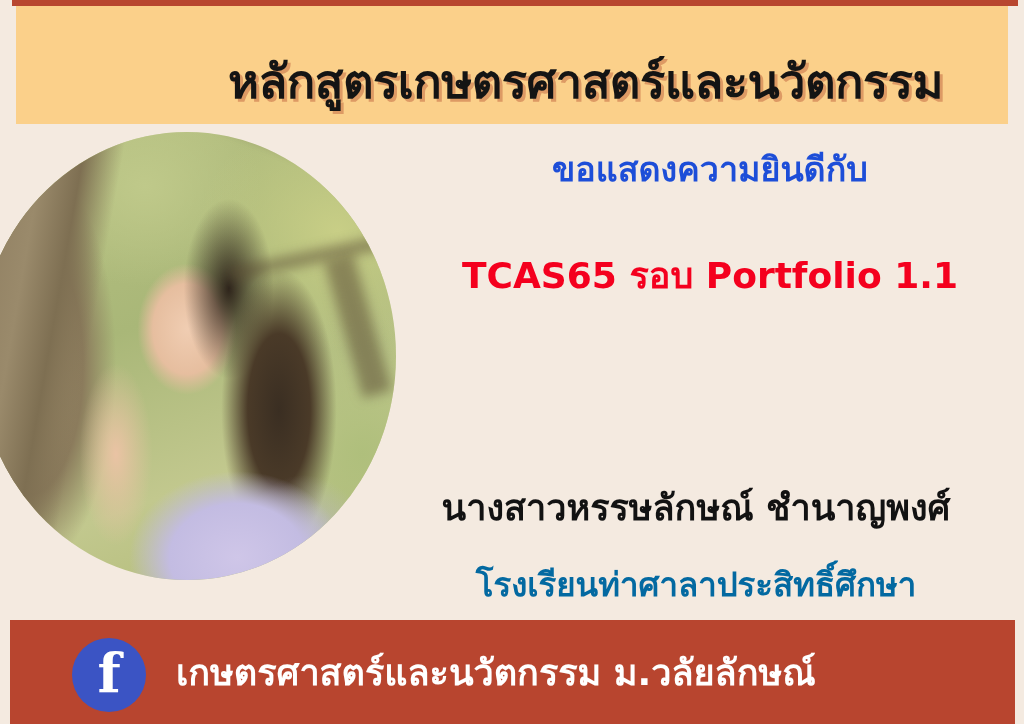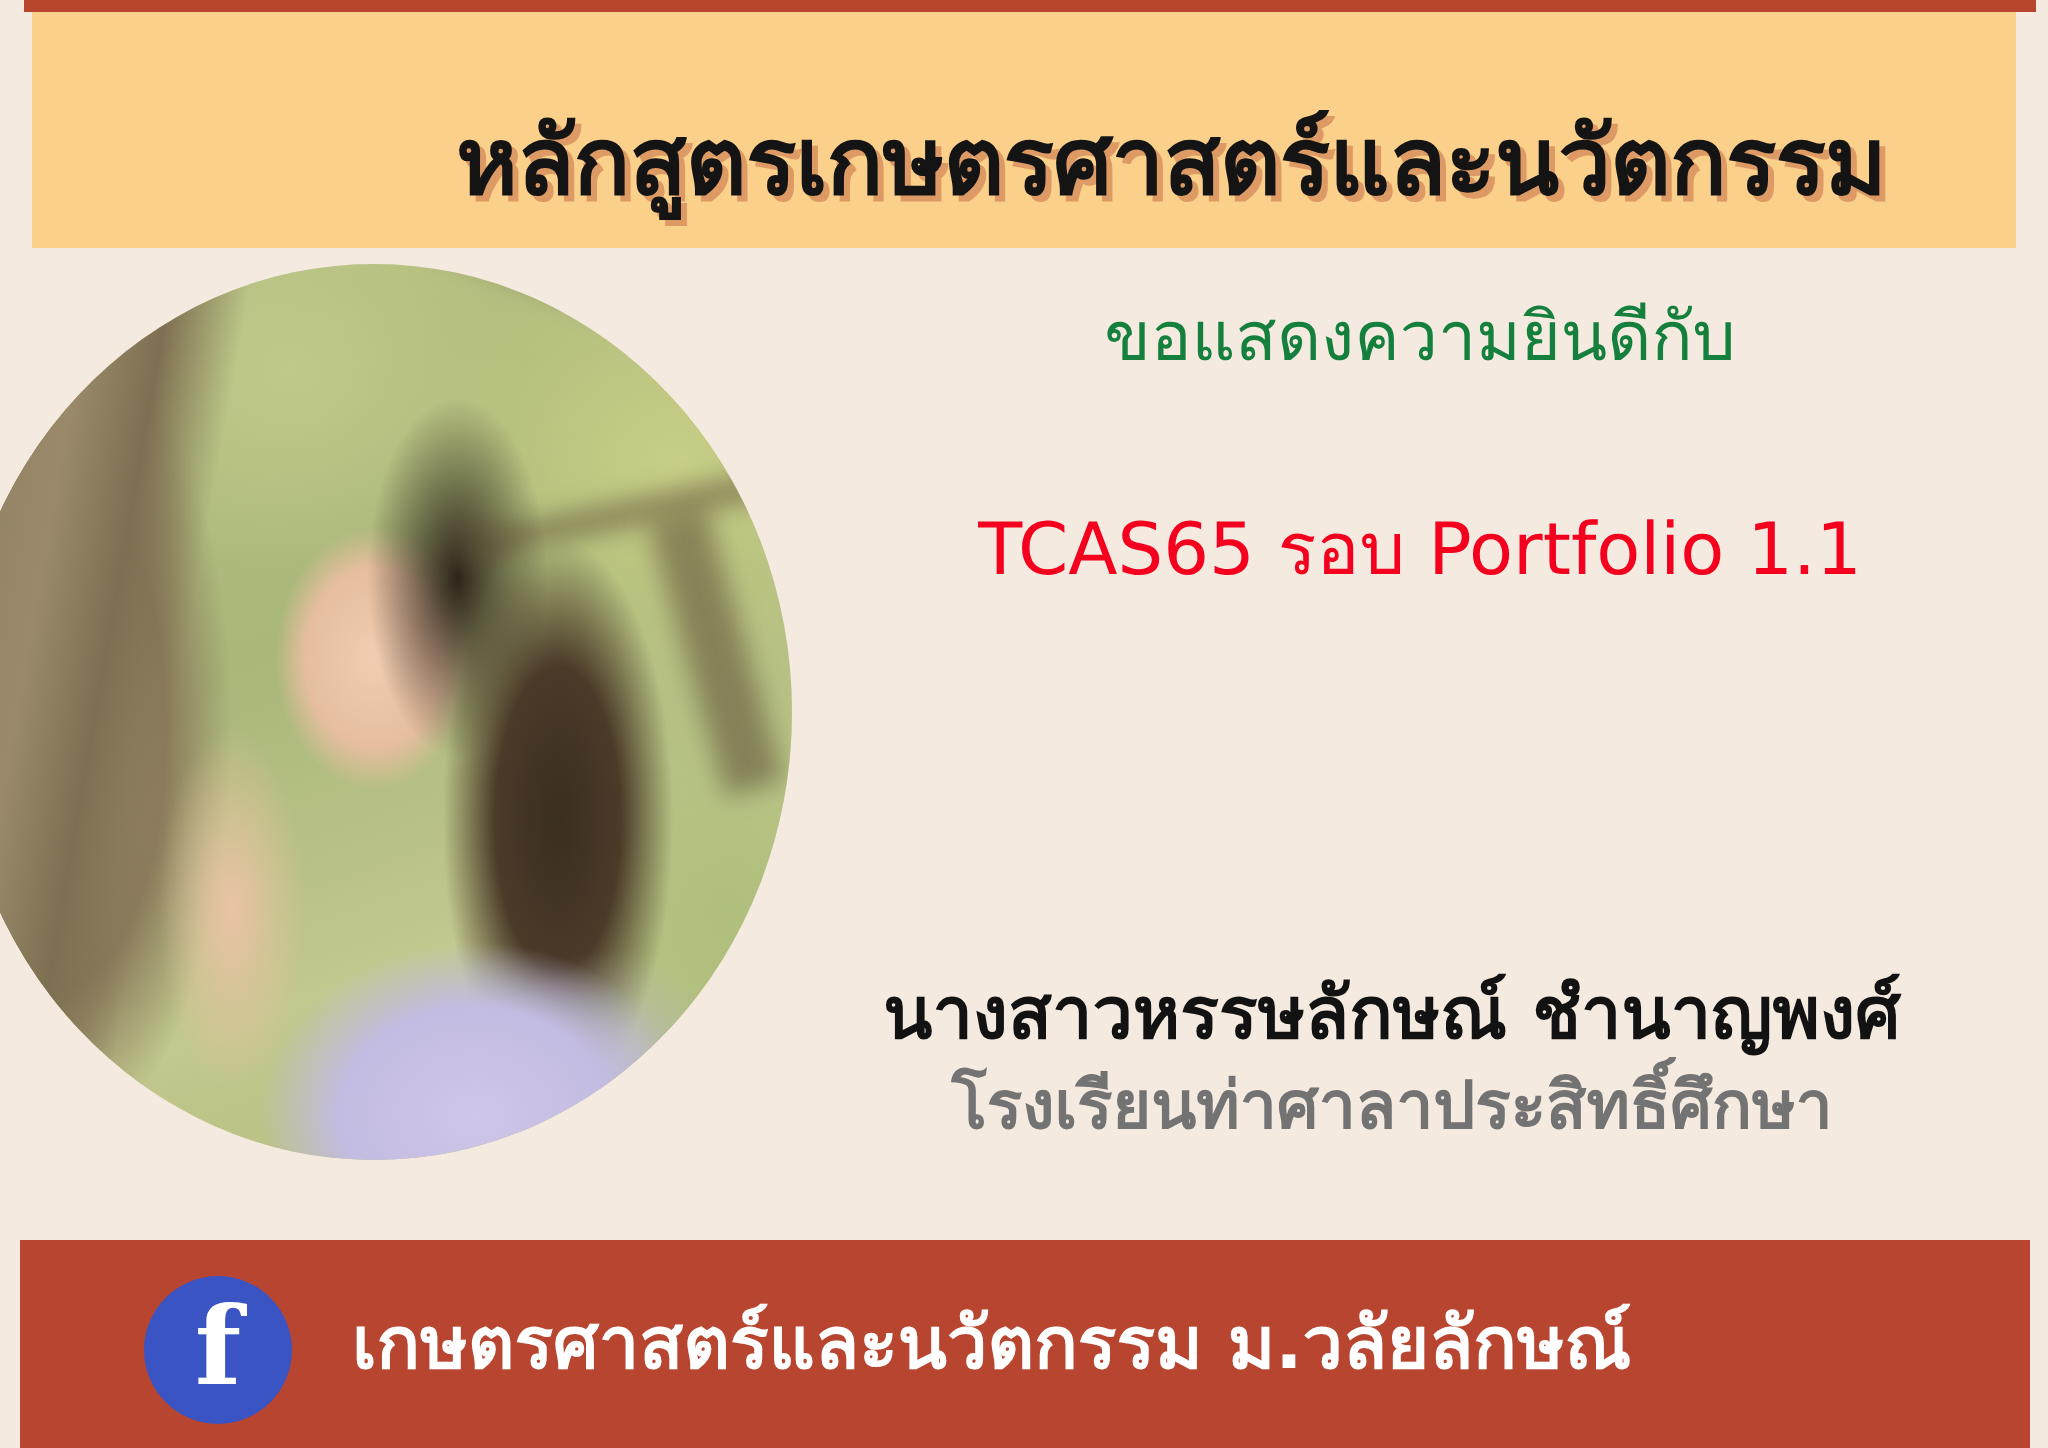--- a/index.html
+++ b/index.html
@@ -125,22 +125,22 @@
   .branch-c { left: 74%; top: 40%; width: 34%; height: 30px; transform: rotate(74deg); }
 
   
   .congrats-line1 {
     position: absolute;
     left: 396px;
     top: 152px;
     width: 628px;
     text-align: center;
     font-size: 34px;
-    font-weight: normal;
-    color: #15803d;
+    font-weight: bold;
+    color: #1d4ed8;
     line-height: 1;
     white-space: nowrap;
   }
   .congrats-line2 {
     position: absolute;
     left: 396px;
     top: 208px;
     width: 628px;
     text-align: center;
     font-size: 33px;
@@ -149,47 +149,47 @@
     line-height: 1;
     white-space: nowrap;
   }
   .congrats-line3 {
     position: absolute;
     left: 396px;
     top: 258px;
     width: 628px;
     text-align: center;
     font-size: 36px;
-    font-weight: normal;
+    font-weight: bold;
     color: #F4001E;
     line-height: 1;
     white-space: nowrap;
   }
 
   .student-name {
     position: absolute;
     left: 372px;
     top: 490px;
     width: 648px;
     text-align: center;
     font-size: 36px;
     font-weight: bold;
     color: #121212;
     line-height: 1;
     white-space: nowrap;
   }
   .student-school {
     position: absolute;
     left: 372px;
-    top: 536px;
+    top: 568px;
     width: 648px;
     text-align: center;
     font-size: 33px;
     font-weight: bold;
-    color: #737373;
+    color: #0369a1;
     line-height: 1;
     white-space: nowrap;
   }
 
   
   .footer-band {
     position: absolute;
     left: 10px;
     top: 620px;
     width: 1005px;

